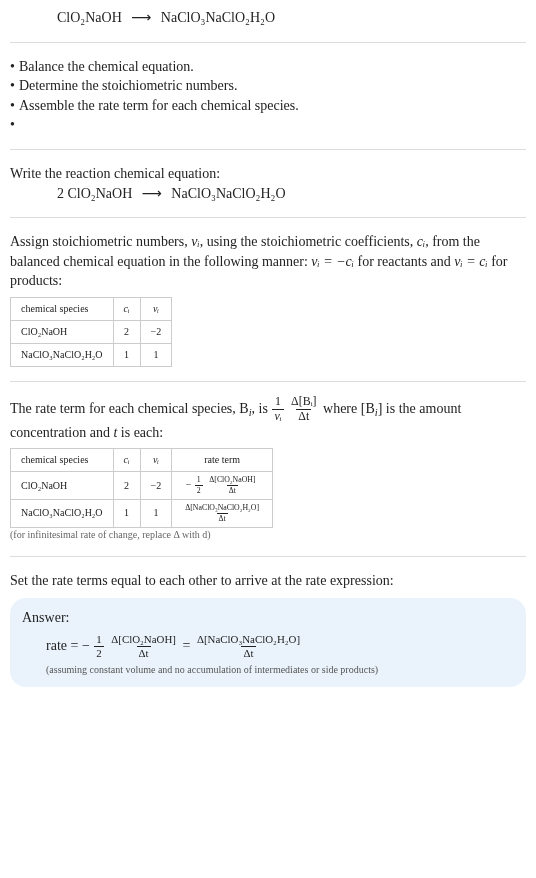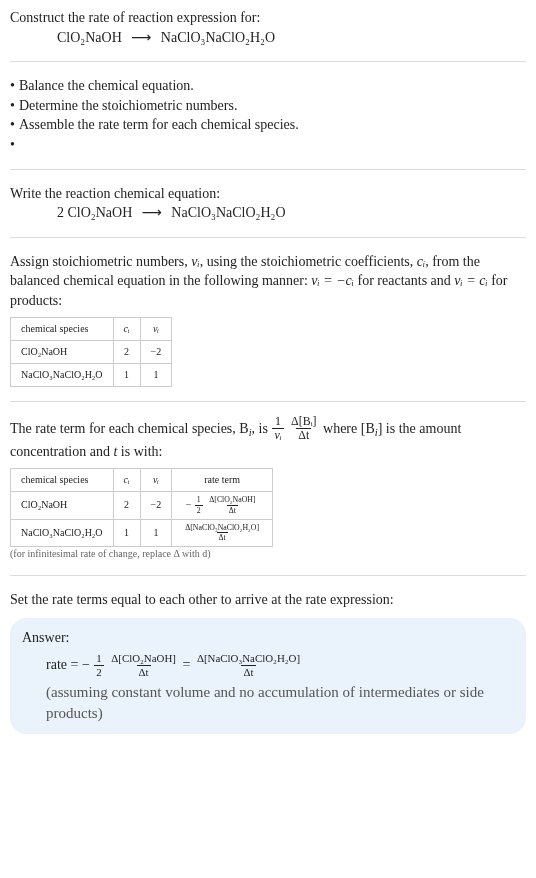--- a/index.html
+++ b/index.html
@@ -86,40 +86,39 @@
       padding: 10px 12px;
       margin-top: 8px;
     }
     .answer-label {
       margin-bottom: 6px;
     }
     .indent {
       margin-left: 24px;
     }
     .answer-note {
-      font-size: 15px;
+      font-size: 10px;
       color: #555;
       margin-top: 4px;
       margin-left: 24px;
     }
     .inline-math {
       white-space: nowrap;
     }
     .italic {
       font-style: italic;
     }
     .small-frac {
       font-size: 0.78em;
     }
   </style>
 </head>
 <body>
 
 <div class="section">
-  <div>Construct the rate of reaction expression for:</div>
   <div class="chem">
     <span>ClO₂NaOH</span>
     <span class="arrow">⟶</span>
     <span>NaClO₃NaClO₂H₂O</span>
   </div>
 </div>
 
 <div class="section">
   <div class="bullet-list">
     <div class="bullet-item">
@@ -180,21 +179,21 @@
     <span class="inline-math">
       <span class="frac">
           <span class="num">1</span>
           <span class="den italic">νᵢ</span>
         </span>
       <span class="frac">
           <span class="num">Δ[Bᵢ]</span>
           <span class="den">Δt</span>
         </span>
     </span>
-    <span> where [B</span><sub class="italic">i</sub><span>] is the amount concentration and </span><span class="italic">t</span><span> is with:</span>
+    <span> where [B</span><sub class="italic">i</sub><span>] is the amount concentration and </span><span class="italic">t</span><span> is each:</span>
   </div>
   <table>
     <tbody>
         <tr>
       <th>chemical species</th>
       <th class="italic">cᵢ</th>
       <th class="italic">νᵢ</th>
       <th>rate term</th>
     </tr>
     <tr>

